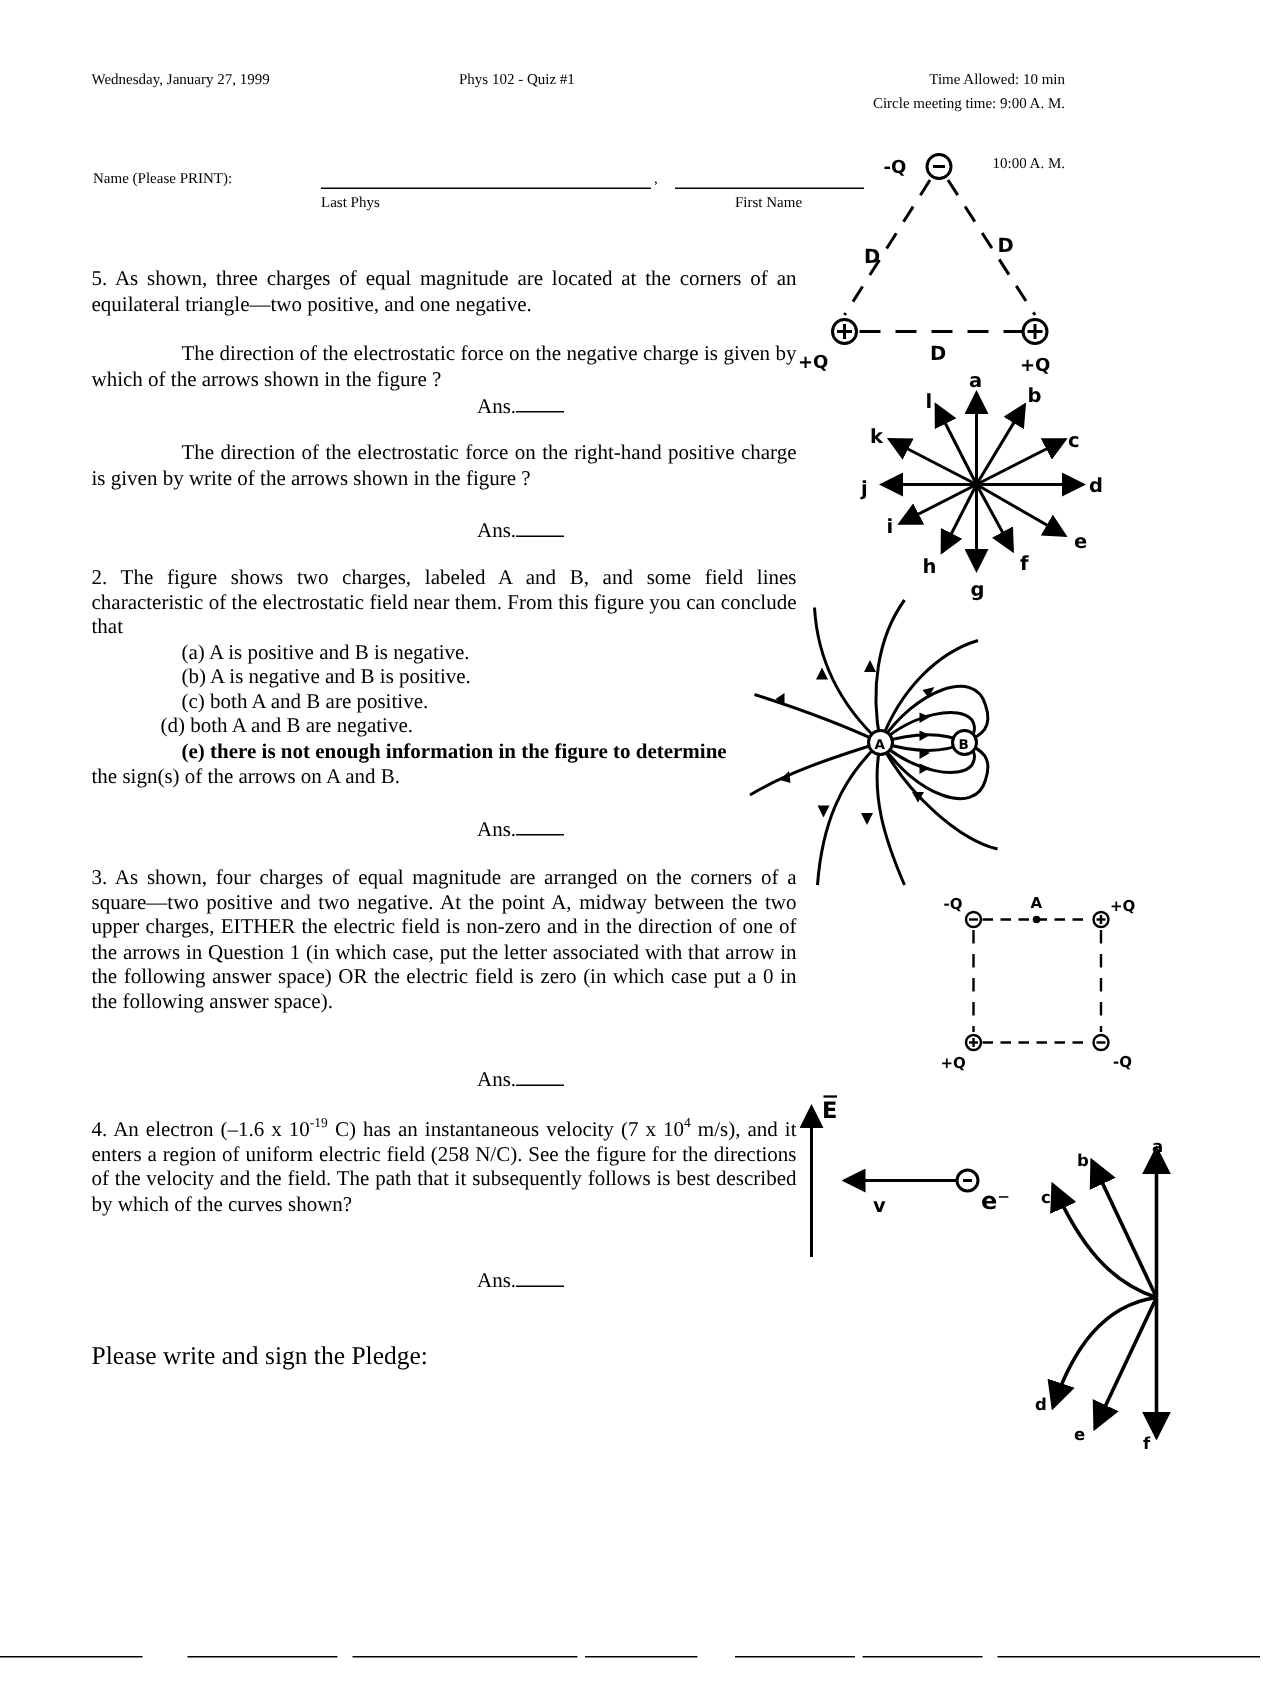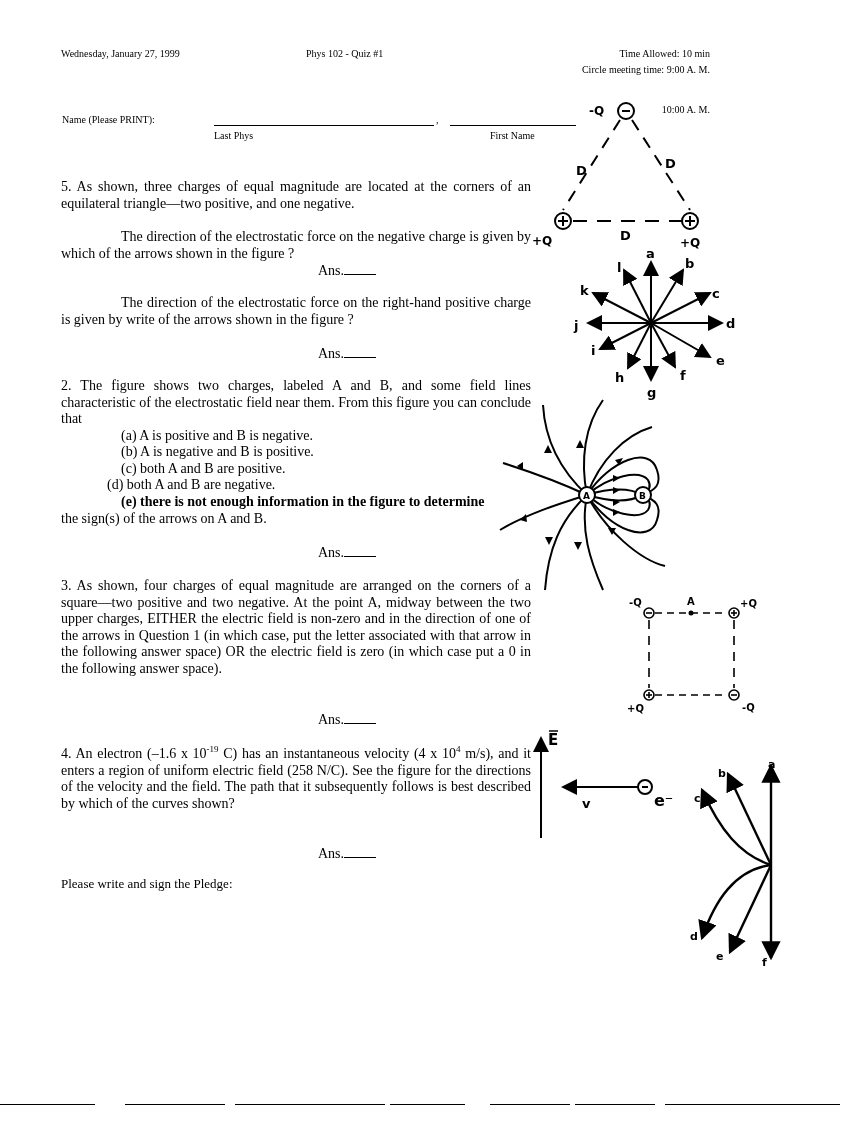--- a/index.html
+++ b/index.html
@@ -178,21 +178,21 @@
   <g font-size="10">
     <text x="629" y="606">-Q</text>
     <text x="740" y="607">+Q</text>
     <text x="627" y="712">+Q</text>
     <text x="742" y="711">-Q</text>
     <text x="687" y="605">A</text>
   </g>
 </svg>
 
 <div class="abs para" style="left:61px;top:746px;">
-  <span>4. An electron (–1.6 x 10</span><sup>-19</sup><span> C) has an instantaneous velocity (4 x 10</span><sup>4</sup><span> m/s), and it enters a region of uniform electric field (258 N/C). See the figure for the directions of the velocity and the field. The path that it subsequently follows is best described by which of the curves shown?</span>
+  <span>4. An electron (–1.6 x 10</span><sup>-19</sup><span> C) has an instantaneous velocity (7 x 10</span><sup>4</sup><span> m/s), and it enters a region of uniform electric field (258 N/C). See the figure for the directions of the velocity and the field. The path that it subsequently follows is best described by which of the curves shown?</span>
 </div>
 <div class="abs ans" style="left:318px;top:845px;">
   <span>Ans.</span><span class="line"></span>
 </div>
 
 <svg width="842" height="1124" style="left:0;top:0;">
   <g stroke="#000" stroke-width="2" fill="none">
     <line x1="541" y1="838" x2="541" y2="738" marker-end="url(#ah)"></line>
     <line x1="638" y1="787" x2="563" y2="787" marker-end="url(#ah)"></line>
     <circle cx="645" cy="787" r="7"></circle>
@@ -214,21 +214,21 @@
   <g font-size="11">
     <text x="768" y="768">a</text>
     <text x="718" y="777">b</text>
     <text x="694" y="802">c</text>
     <text x="690" y="940">d</text>
     <text x="716" y="960">e</text>
     <text x="762" y="966">f</text>
   </g>
 </svg>
 
-<div class="abs" style="left:61px;top:876px;font-size:13px;">Please write and sign the Pledge:</div>
+<div class="abs" style="left:61px;top:896px;font-size:17px;">Please write and sign the Pledge:</div>
 <div class="abs" style="left:61px;top:915px;width:470px;height:120px;"></div>
 
 <div class="rule" style="left:0;top:1104px;width:95px;"></div>
 <div class="rule" style="left:125px;top:1104px;width:100px;"></div>
 <div class="rule" style="left:235px;top:1104px;width:150px;"></div>
 <div class="rule" style="left:390px;top:1104px;width:75px;"></div>
 <div class="rule" style="left:490px;top:1104px;width:80px;"></div>
 <div class="rule" style="left:575px;top:1104px;width:80px;"></div>
 <div class="rule" style="left:665px;top:1104px;width:175px;"></div>
 

